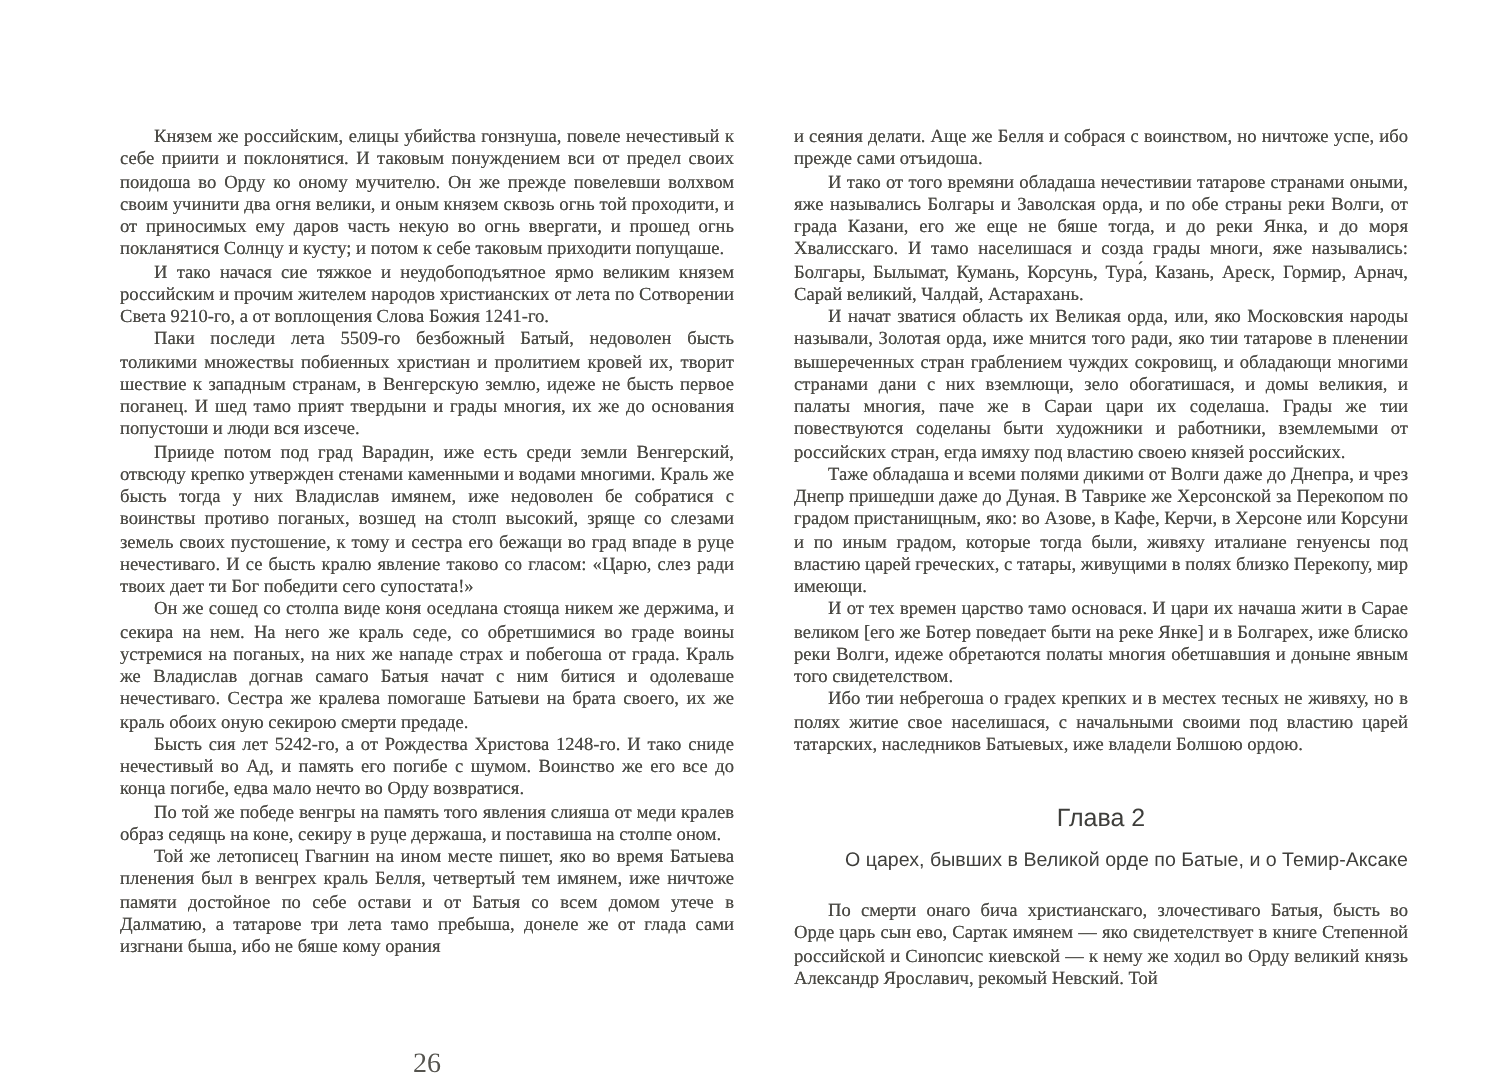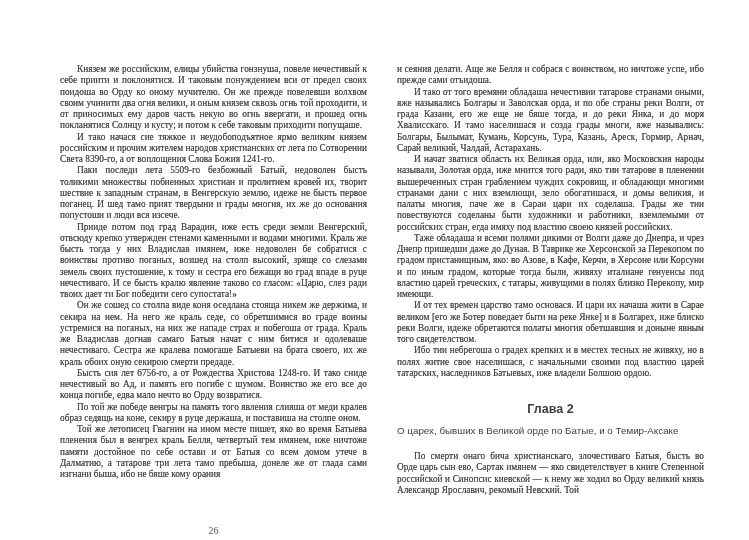--- a/index.html
+++ b/index.html
@@ -38,59 +38,59 @@
     text-align: justify;
     text-indent: 17px;
     color: #4a4944;
     text-shadow: 0 0 0.3px #6a6a64;
   }
   .para.no-indent {
     text-indent: 0;
   }
   .chapter-heading {
     font-family: "Liberation Sans", sans-serif;
-    font-weight: 700;
+    font-weight: 400;
     font-size: 12.5px;
     line-height: 14px;
     text-align: center;
     margin: 23px 0 9px 0;
     color: #3e3e3b;
   }
   .chapter-subtitle {
     font-family: "Liberation Sans", sans-serif;
     font-weight: 400;
     font-size: 9.8px;
     line-height: 12px;
-    text-align: left;
+    text-align: right;
     margin: 0 0 14px 0;
     color: #3e3e3b;
   }
   .page-number {
     position: absolute;
     top: 461px;
     left: 0;
     width: 100%;
     text-align: center;
     font-family: "Liberation Serif", serif;
-    font-size: 10px;
+    font-size: 14px;
     color: #55544f;
   }
 </style>
 </head>
 <body>
 
 <div class="spread">
   <div class="page">
     <div class="page-text">
         <p class="para">Князем же российским, елицы убийства гонзнуша, повеле нечестивый к себе приити и поклонятися. И таковым понуждением вси от предел своих поидоша во Орду ко оному мучителю. Он же прежде повелевши волхвом своим учинити два огня велики, и оным князем сквозь огнь той проходити, и от приносимых ему даров часть некую во огнь ввергати, и прошед огнь покланятися Солнцу и кусту; и потом к себе таковым приходити попущаше.</p>
-        <p class="para">И тако начася сие тяжкое и неудобоподъятное ярмо великим князем российским и прочим жителем народов христианских от лета по Сотворении Света 8390-го, а от воплощения Слова Божия 1241-го.</p>
+        <p class="para">И тако начася сие тяжкое и неудобоподъятное ярмо великим князем российским и прочим жителем народов христианских от лета по Сотворении Света 9210-го, а от воплощения Слова Божия 1241-го.</p>
         <p class="para">Паки последи лета 5509-го безбожный Батый, недоволен бысть толикими множествы побиенных христиан и пролитием кровей их, творит шествие к западным странам, в Венгерскую землю, идеже не бысть первое поганец. И шед тамо прият твердыни и грады многия, их же до основания попустоши и люди вся изсече.</p>
         <p class="para">Прииде потом под град Варадин, иже есть среди земли Венгерский, отвсюду крепко утвержден стенами каменными и водами многими. Краль же бысть тогда у них Владислав имянем, иже недоволен бе собратися с воинствы противо поганых, возшед на столп высокий, зряще со слезами земель своих пустошение, к тому и сестра его бежащи во град впаде в руце нечестиваго. И се бысть кралю явление таково со гласом: «Царю, слез ради твоих дает ти Бог победити сего супостата!»</p>
         <p class="para">Он же сошед со столпа виде коня оседлана стояща никем же держима, и секира на нем. На него же краль седе, со обретшимися во граде воины устремися на поганых, на них же нападе страх и побегоша от града. Краль же Владислав догнав самаго Батыя начат с ним битися и одолеваше нечестиваго. Сестра же кралева помогаше Батыеви на брата своего, их же краль обоих оную секирою смерти предаде.</p>
-        <p class="para">Бысть сия лет 6756-го, а от Рождества Христова 1248-го. И тако сниде нечестивый во Ад, и память его погибе с шумом. Воинство же его все до конца погибе, едва мало нечто во Орду возвратися.</p>
+        <p class="para">Бысть сия лет 5242-го, а от Рождества Христова 1248-го. И тако сниде нечестивый во Ад, и память его погибе с шумом. Воинство же его все до конца погибе, едва мало нечто во Орду возвратися.</p>
         <p class="para">По той же победе венгры на память того явления слияша от меди кралев образ седящь на коне, секиру в руце держаша, и поставиша на столпе оном.</p>
         <p class="para">Той же летописец Гвагнин на ином месте пишет, яко во время Батыева пленения был в венгрех краль Белля, четвертый тем имянем, иже ничтоже памяти достойное по себе остави и от Батыя со всем домом утече в Далматию, а татарове три лета тамо пребыша, донеле же от глада сами изгнани быша, ибо не бяше кому орания</p>
       </div>
     <div class="page-number">26</div>
   </div>
   <div class="page">
     <div class="page-text">
         <p class="para no-indent">и сеяния делати. Аще же Белля и собрася с воинством, но ничтоже успе, ибо прежде сами отъидоша.</p>
         <p class="para">И тако от того времяни обладаша нечестивии татарове странами оными, яже назывались Болгары и Заволская орда, и по обе страны реки Волги, от града Казани, его же еще не бяше тогда, и до реки Янка, и до моря Хвалисскаго. И тамо населишася и созда грады многи, яже назывались: Болгары, Былымат, Кумань, Корсунь, Тура́, Казань, Ареск, Гормир, Арнач, Сарай великий, Чалдай, Астарахань.</p>
         <p class="para">И начат зватися область их Великая орда, или, яко Московския народы называли, Золотая орда, иже мнится того ради, яко тии татарове в пленении вышереченных стран граблением чуждих сокровищ, и обладающи многими странами дани с них вземлющи, зело обогатишася, и домы великия, и палаты многия, паче же в Сараи цари их соделаша. Грады же тии повествуются соделаны быти художники и работники, вземлемыми от российских стран, егда имяху под властию своею князей российских.</p>

